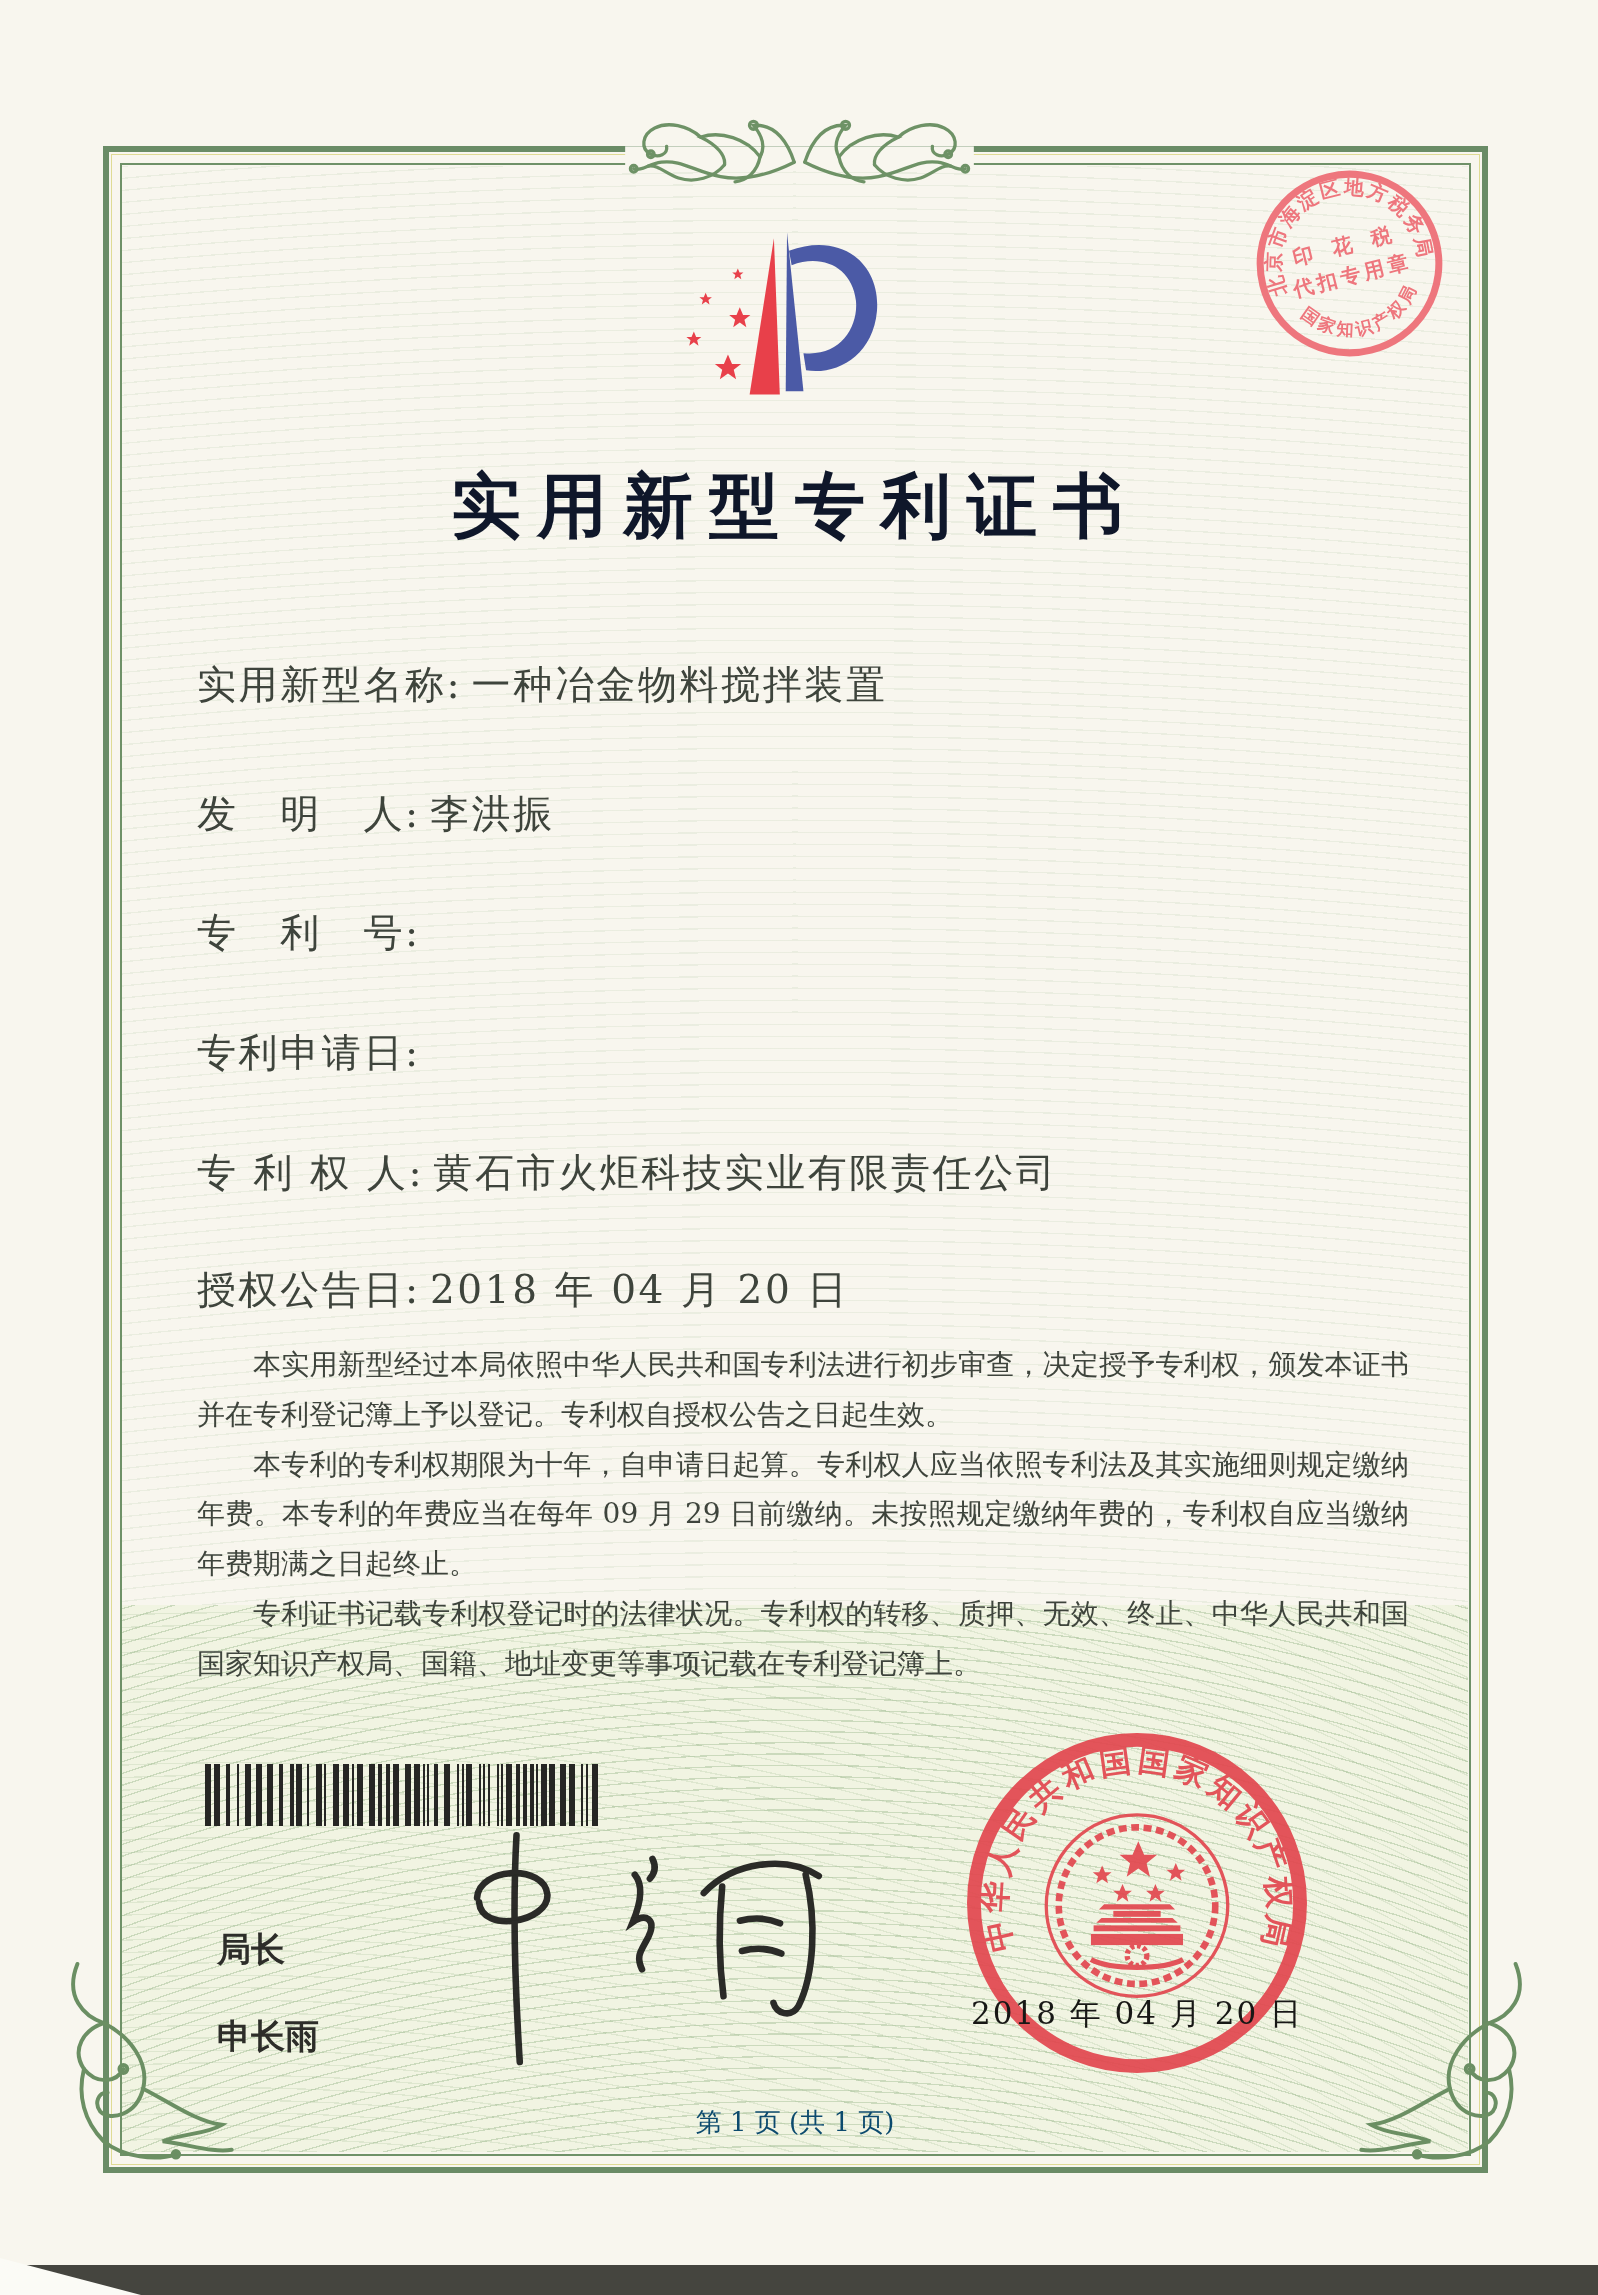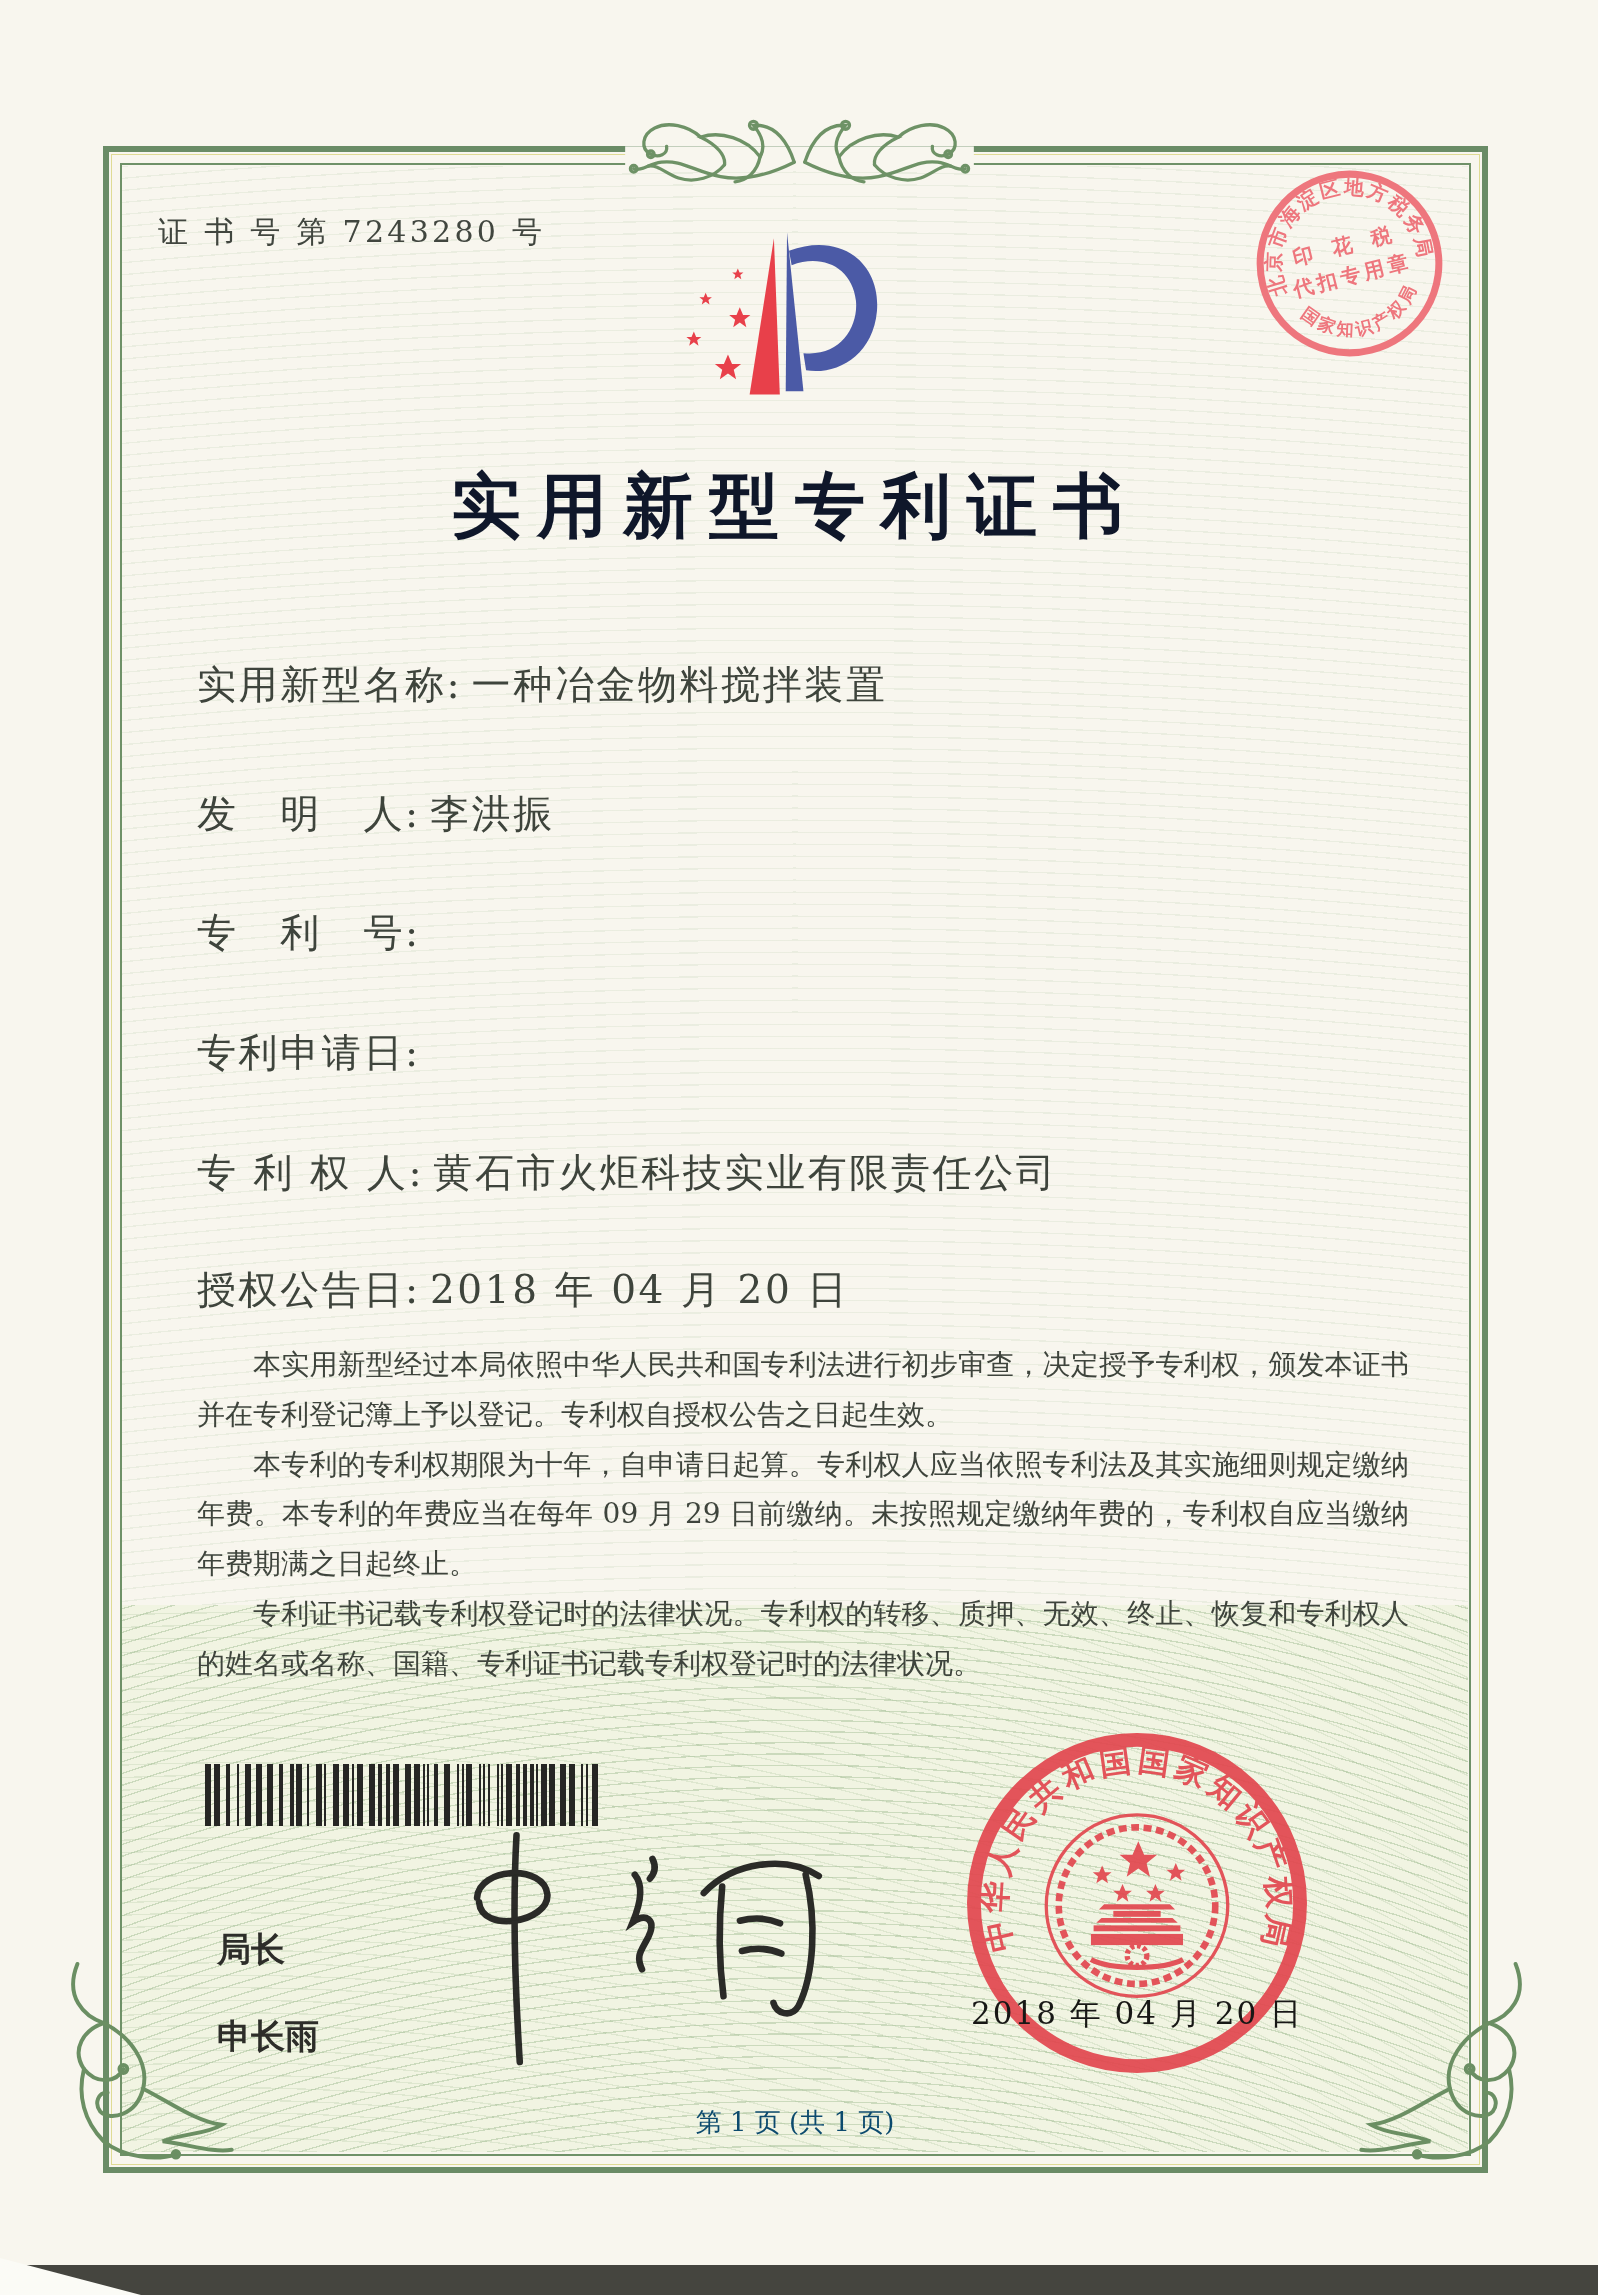--- a/index.html
+++ b/index.html
@@ -100,21 +100,20 @@
     <g transform="translate(300,0) scale(-1,1)" stroke="#6b8f63" fill="none" stroke-width="6" stroke-linecap="round">
       <path d="M60,10 C40,60 70,90 100,100 C70,110 50,140 70,170 C90,195 120,190 130,170"></path>
       <path d="M100,100 C140,120 170,160 160,200 C150,240 110,250 95,235 C85,222 92,205 106,206"></path>
       <path d="M160,200 C200,220 240,250 280,255 C255,270 220,268 190,280 C230,285 268,298 295,293"></path>
       <path d="M70,170 C60,210 70,250 100,280 C130,305 180,310 210,300"></path>
       <circle cx="130" cy="170" r="6"></circle>
         <circle cx="210" cy="300" r="5"></circle>
     </g>
   </svg>
 
-  <div class="certno">证 书 号 第 7243280 号</div>
 
   <svg style="position:absolute;left:684px;top:227px;z-index:4" width="210" height="184" viewBox="0 0 320 280">
     <g fill="#e8404a">
       <use href="#st" transform="translate(82,72) scale(0.9)"></use>
       <use href="#st" transform="translate(33,110) scale(1.0)"></use>
       <use href="#st" transform="translate(85,139) scale(1.7)"></use>
       <use href="#st" transform="translate(15,171) scale(1.2)"></use>
       <use href="#st" transform="translate(67,215) scale(2.1)"></use>
     </g>
     <g>
@@ -145,21 +144,21 @@
     <span>黄石市火炬科技实业有限责任公司</span>
   </div>
   <div class="field f5">
     <span>授权公告日:</span>
     <span>2018 年 04 月 20 日</span>
   </div>
 
   <div class="body-text">
     <p>本实用新型经过本局依照中华人民共和国专利法进行初步审查，决定授予专利权，颁发本证书并在专利登记簿上予以登记。专利权自授权公告之日起生效。</p>
     <p>本专利的专利权期限为十年，自申请日起算。专利权人应当依照专利法及其实施细则规定缴纳年费。本专利的年费应当在每年 09 月 29 日前缴纳。未按照规定缴纳年费的，专利权自应当缴纳年费期满之日起终止。</p>
-    <p>专利证书记载专利权登记时的法律状况。专利权的转移、质押、无效、终止、恢复和专利权人的姓名或名称、国籍、专利证书记载专利权登记时的法律状况。</p>
+    <p>专利证书记载专利权登记时的法律状况。专利权的转移、质押、无效、终止、中华人民共和国国家知识产权局、国籍、地址变更等事项记载在专利登记簿上。</p>
   </div>
 
   <div class="barcode">
       <span style="width: 6px; margin-right: 2.6px;"></span>
       <span style="width: 6px; margin-right: 6.6px;"></span>
       <span style="width: 4px; margin-right: 6.6px;"></span>
       <span style="width: 2px; margin-right: 6.6px;"></span>
       <span style="width: 6px; margin-right: 4.6px;"></span>
       <span style="width: 6px; margin-right: 4.6px;"></span>
       <span style="width: 6px; margin-right: 6.6px;"></span>

